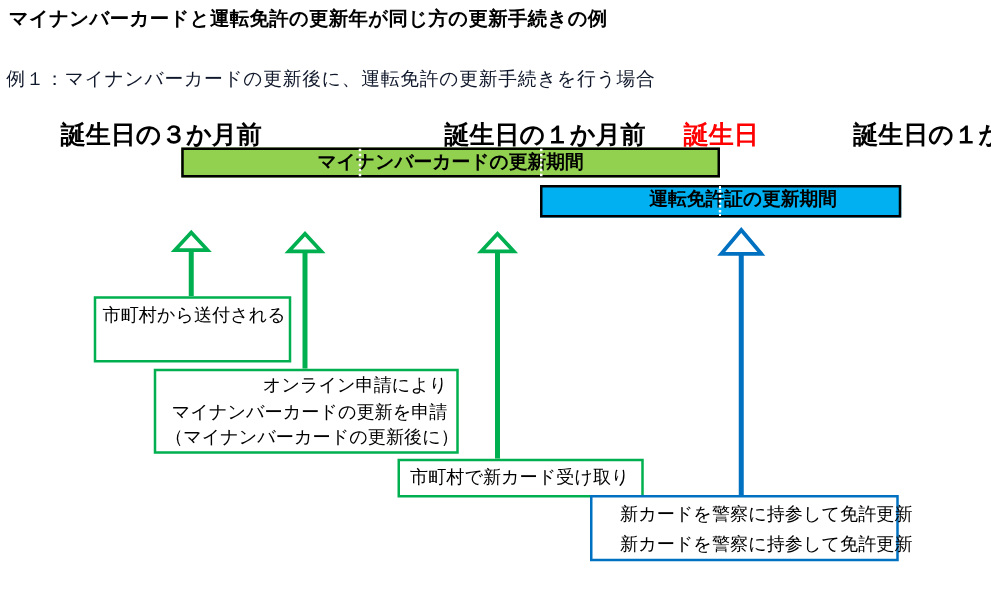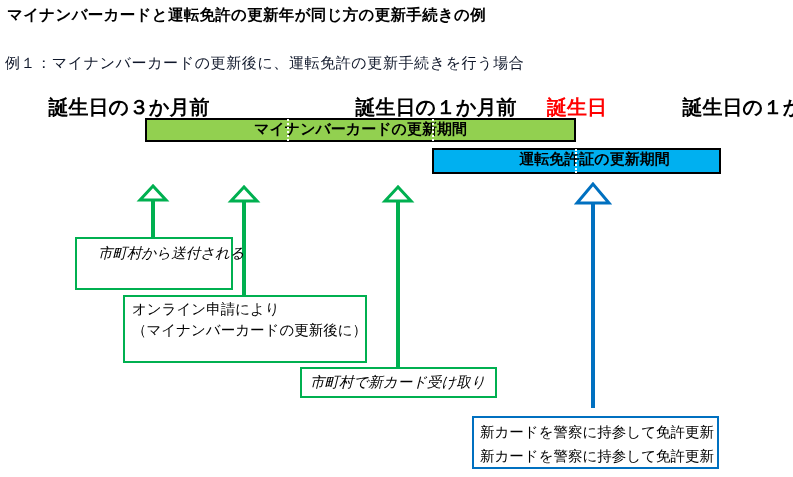--- a/index.html
+++ b/index.html
@@ -86,27 +86,27 @@
 
   .step-box {
     background: #ffffff;
     border: 2px solid var(--c-green);
     font-size: 14.5px;
     white-space: nowrap;
   }
   .step-box.blue { border-color: var(--c-blue); }
   .step-box .line { display: block; }
 
-  .box-1 { left: 75px;  top: 237px; width: 158px; height: 53px; padding: 2px 21px; font-style: italic; }
+  .box-1 { left: 75px;  top: 237px; width: 158px; height: 53px; padding: 2px 5px; }
   .box-1 .line { line-height: 24px; }
-  .box-2 { left: 123px; top: 295px; width: 244px; height: 68px; padding: 2px 7px; }
+  .box-2 { left: 123px; top: 295px; width: 244px; height: 68px; padding: 2px 7px; text-align: right; }
   .box-2 .line { line-height: 20.5px; }
-  .box-3 { left: 300px; top: 367px; width: 197px; height: 31px; padding: 0 8px; font-style: italic; }
+  .box-3 { left: 318px; top: 367px; width: 197px; height: 31px; padding: 0 8px; }
   .box-3 .line { line-height: 27px; }
-  .box-4 { left: 472px; top: 416px; width: 247px; height: 53px; padding: 2px 6px; text-align: center; }
+  .box-4 { left: 472px; top: 396px; width: 247px; height: 53px; padding: 2px 22px; text-align: center; }
   .box-4 .line { line-height: 24px; }
 </style>
 </head>
 <body>
 
 <div class="canvas">
 
   <div class="abs title">マイナンバーカードと運転免許の更新年が同じ方の更新手続きの例</div>
   <div class="abs subtitle">例１：マイナンバーカードの更新後に、運転免許の更新手続きを行う場合</div>
 
@@ -142,20 +142,21 @@
       <line x1="593" y1="203" x2="593" y2="408"></line>
       <polygon points="593,184 577,203 609,203"></polygon>
     </g>
   </svg>
 
   <div class="abs step-box box-1">
     <span class="line">市町村から送付される</span>
   </div>
   <div class="abs step-box box-2">
     <span class="line">オンライン申請により</span>
+    <span class="line">マイナンバーカードの更新を申請</span>
     <span class="line">（マイナンバーカードの更新後に）</span>
   </div>
   <div class="abs step-box box-3">
     <span class="line">市町村で新カード受け取り</span>
   </div>
   <div class="abs step-box blue box-4">
     <span class="line">新カードを警察に持参して免許更新</span>
     <span class="line">新カードを警察に持参して免許更新</span>
   </div>
 

